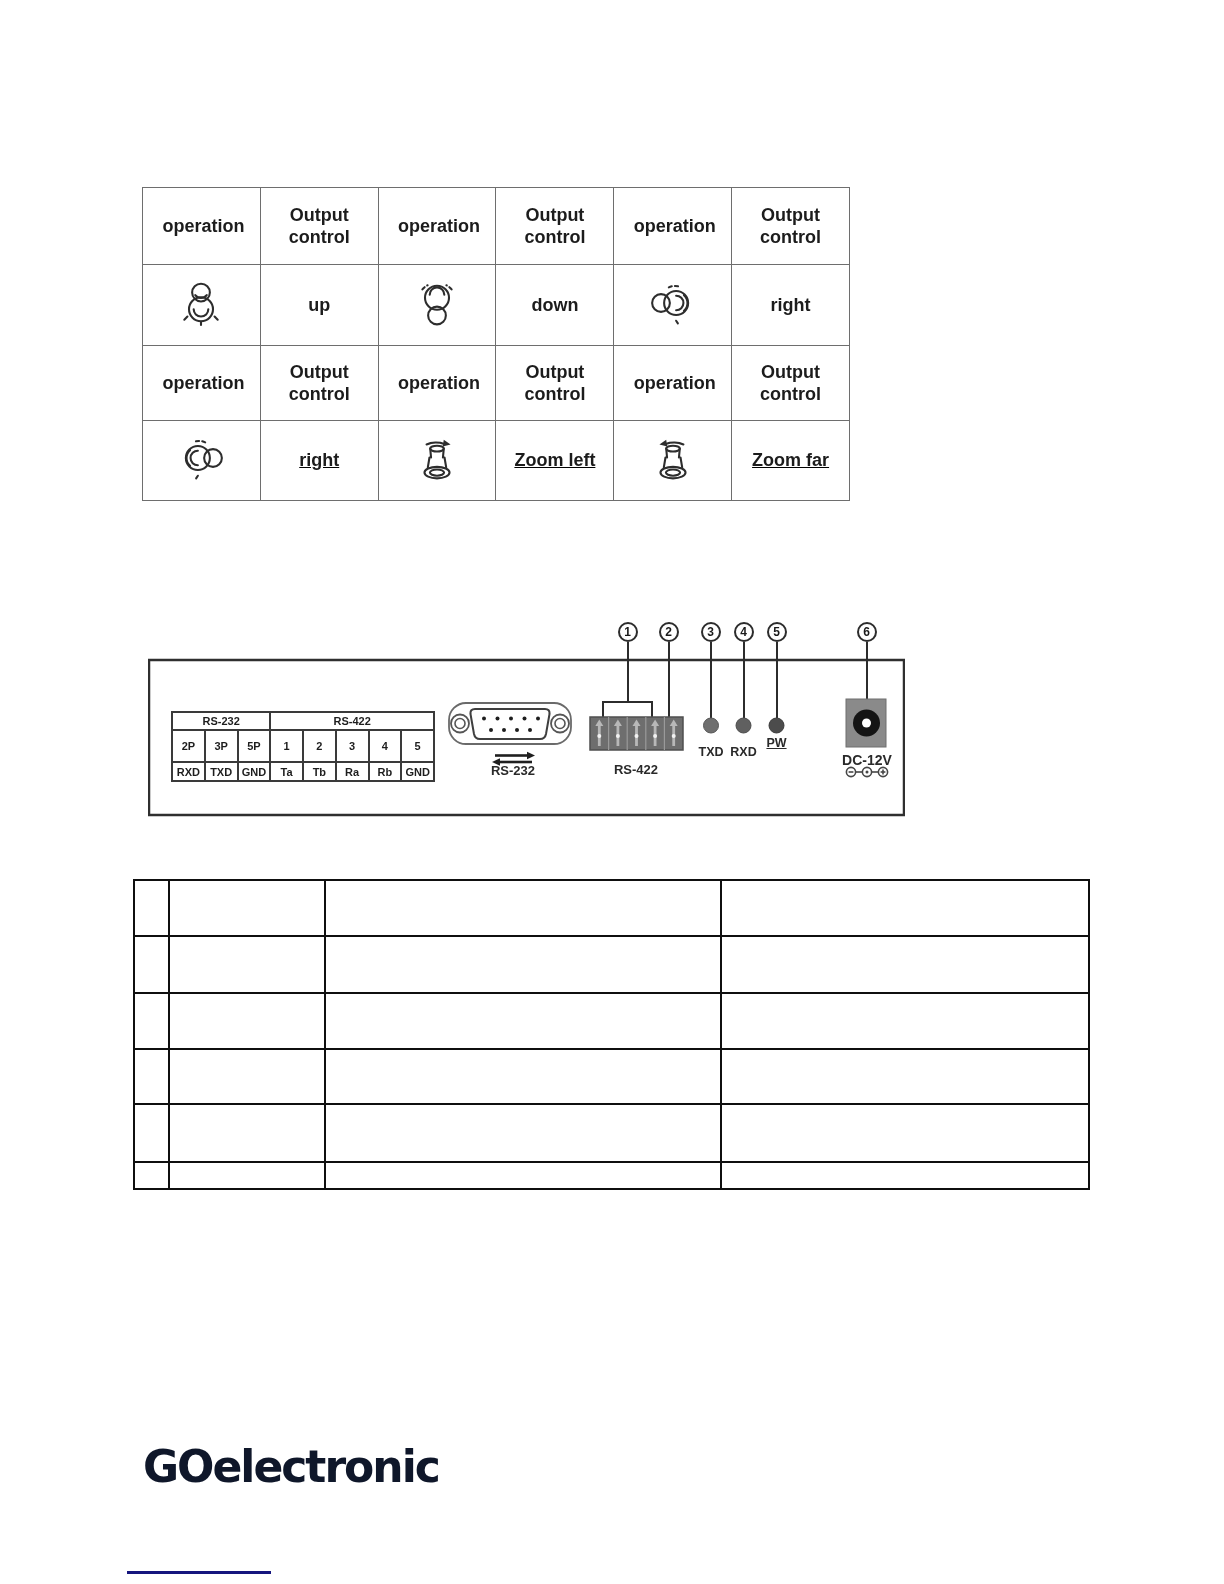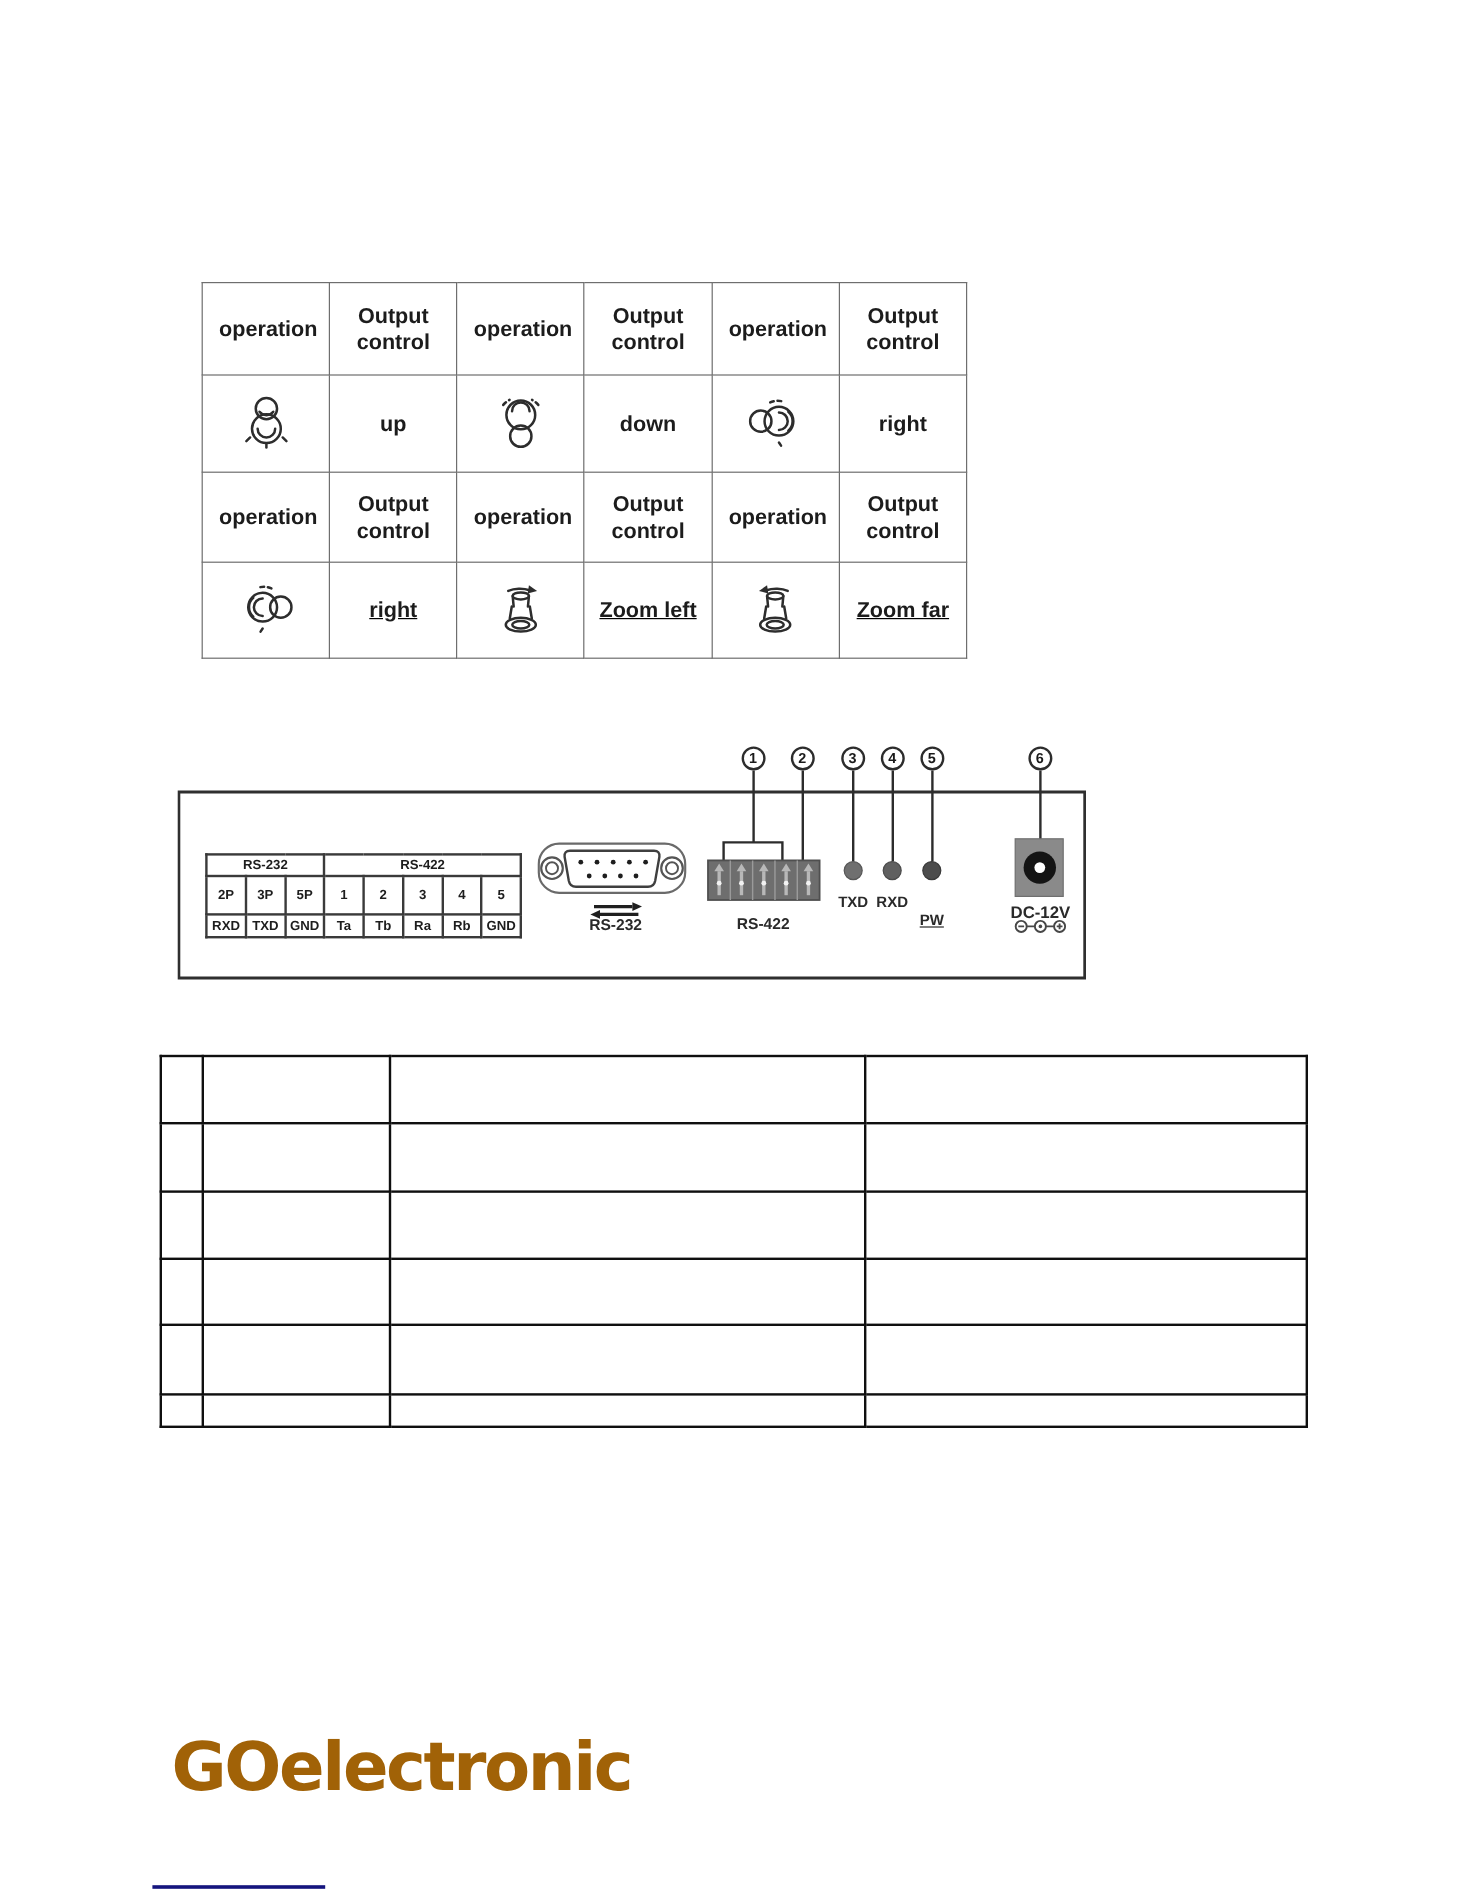--- a/index.html
+++ b/index.html
@@ -4,22 +4,22 @@
 <style>
   * { margin:0; padding:0; box-sizing:border-box; }
   html,body { background:#ffffff; }
   .page {
     position:relative; width:1224px; height:1584px; background:#ffffff;
     font-family:"Liberation Sans", sans-serif; overflow:hidden;
   }
 
   
   table.op-table {
-    position:absolute; left:168px; top:187px; width:638px; height:313px;
-    border-collapse:collapse; table-layout:fixed;margin-top:48px;
+    position:absolute; left:142px; top:187px; width:708px; height:313px;
+    border-collapse:collapse; table-layout:fixed;
   }
   table.op-table td {
     border:1.5px solid #6e6e6e; text-align:center; vertical-align:middle;
     font-size:18px; font-weight:700; color:#1c1c1c;
   }
   table.op-table .wrap { display:inline-block; max-width:78px; line-height:1.25; }
   .joy { width:48px; height:48px; }
   .joy path, .joy circle, .joy ellipse { fill:none; stroke:#2d2d2d; stroke-width:2; stroke-linecap:round; }
   .joy .fillhead { fill:#2d2d2d; stroke:none; }
 
@@ -45,22 +45,22 @@
 
   
   table.spec-table {
     position:absolute; left:133px; top:879px; width:955px;
     border-collapse:collapse; table-layout:fixed;
   }
   table.spec-table td { border:2px solid #0f0f0f; }
 
   
   .logo {
-    position:absolute; left:143px; top:1441px; font-size:56px; font-weight:700;
-    letter-spacing:-2px; color:#a16207; font-family:"DejaVu Sans", sans-serif;
+    position:absolute; left:143px; top:1441px; font-size:44px; font-weight:700;
+    letter-spacing:-2px; color:#0f172a; font-family:"DejaVu Sans", sans-serif;
   }
   .footer-line {
     position:absolute; left:127px; top:1571px; width:144px; height:3px; background:#15157e;
   }
 </style>
 </head>
 <body>
 
 <div class="page">
 
@@ -289,21 +289,21 @@
         <td>Rb</td>
         <td>GND</td>
       </tr>
     </tbody>
       </table>
 
     <div class="diagram-label" style="left:324px; top:141px; width:82px; font-size:13px;">RS-232</div>
     <div class="diagram-label" style="left:447px; top:140px; width:82px; font-size:13px;">RS-422</div>
     <div class="diagram-label" style="left:543px; top:123px; width:40px; font-size:12.5px;">TXD</div>
     <div class="diagram-label" style="left:575.5px; top:123px; width:40px; font-size:12.5px;">RXD</div>
-    <div class="diagram-label" style="left:608.5px; top:138px; width:40px; font-size:12.5px;text-decoration:underline;">PW</div>
+    <div class="diagram-label" style="left:608.5px; top:114px; width:40px; font-size:12.5px;text-decoration:underline;">PW</div>
     <div class="diagram-label" style="left:689px; top:130px; width:60px; font-size:14px;">DC-12V</div>
   </div>
 
   <table class="spec-table">
     <colgroup>
       <col style="width:35px;">
         <col style="width:156px;">
         <col style="width:396px;">
         <col style="width:368px;">
     </colgroup>

